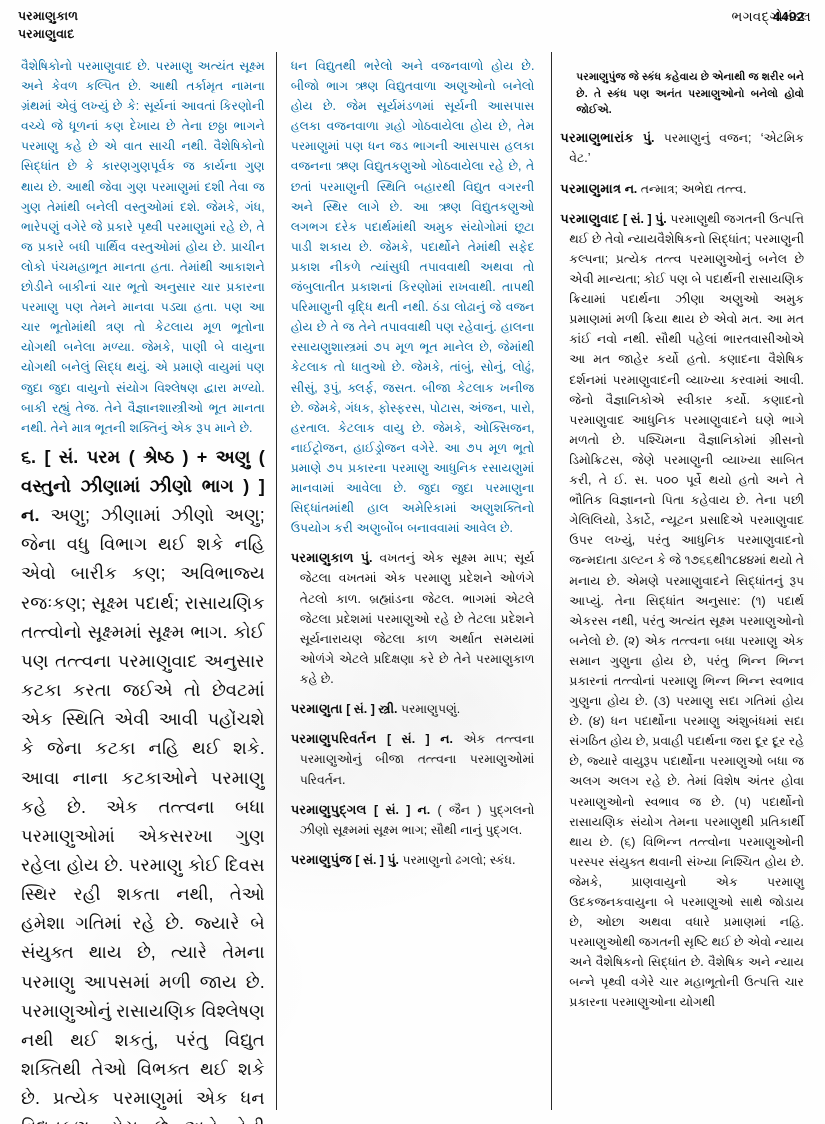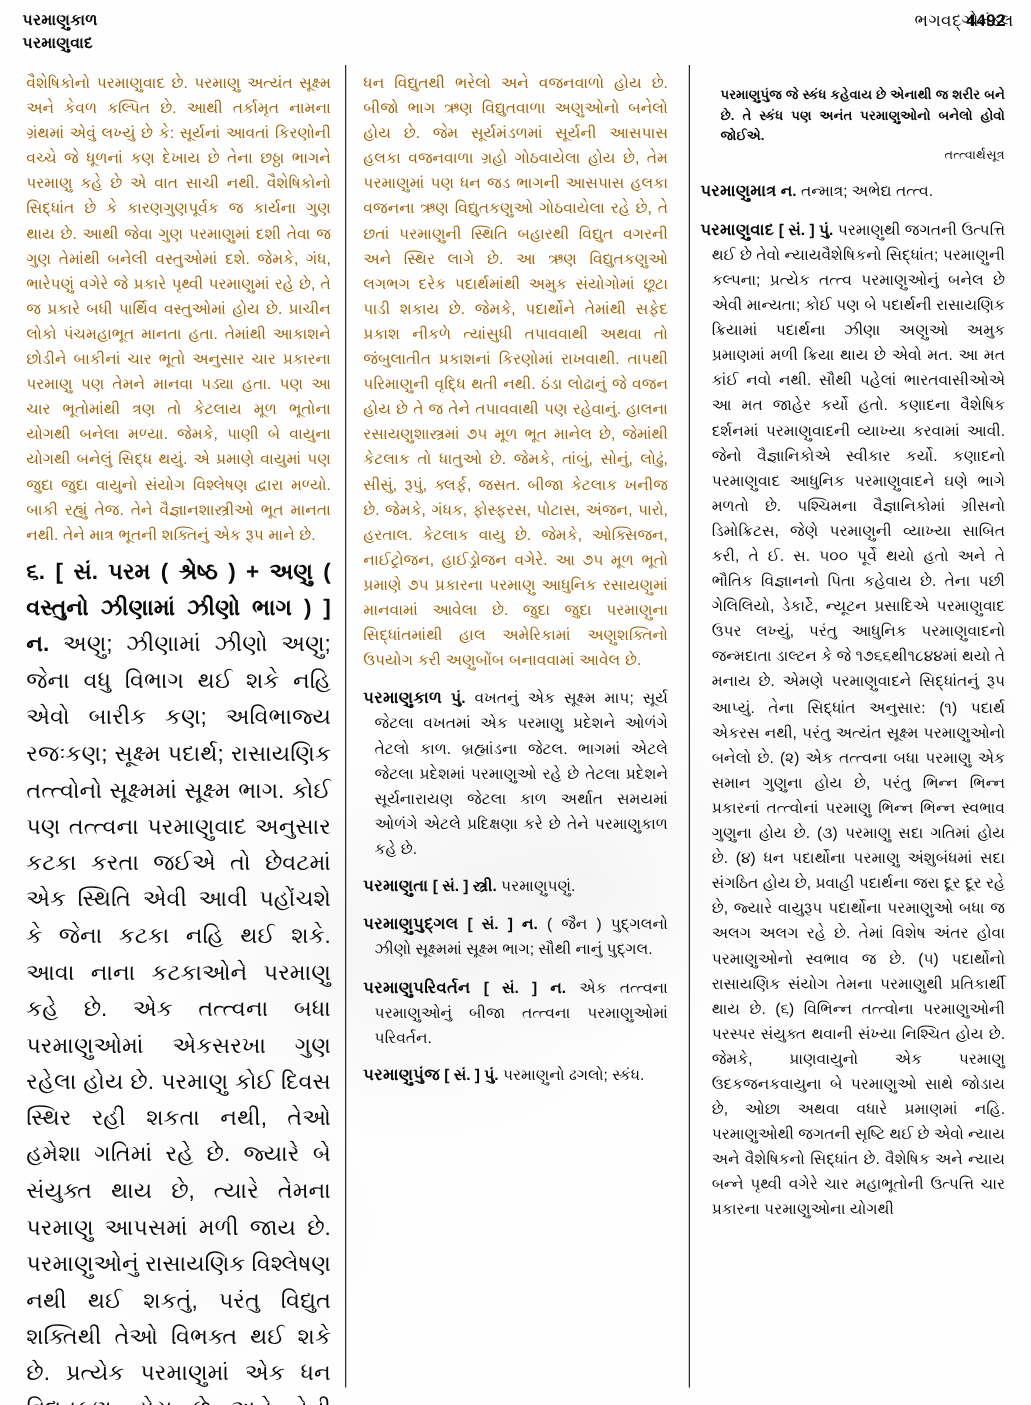--- a/index.html
+++ b/index.html
@@ -106,21 +106,21 @@
   .col-2 { margin-right: 8px; }
 
   
   p.body {
     margin: 0 0 0 0;
     font-size: 12.4px;
     line-height: 1.62;
     text-align: justify;
     text-justify: inter-word;
     word-spacing: 0.3px;
-    color: #a16207;
+    color: #0369a1;
   }
 
   .sense {
     margin: 0;
     font-size: 18px;
     line-height: 1.62;
     text-align: justify;
   }
   .sense-gap { margin-top: 5px; }
 
@@ -199,31 +199,32 @@
 
       <p class="body">ધન વિદ્યુતથી ભરેલો અને વજનવાળો હોય છે. બીજો ભાગ ઋણ વિદ્યુતવાળા અણુઓનો બનેલો હોય છે. જેમ સૂર્યમંડળમાં સૂર્યની આસપાસ હલકા વજનવાળા ગ્રહો ગોઠવાયેલા હોય છે, તેમ પરમાણુમાં પણ ધન જડ ભાગની આસપાસ હલકા વજનના ઋણ વિદ્યુતકણુઓ ગોઠવાયેલા રહે છે, તે છતાં પરમાણુની સ્થિતિ બહારથી વિદ્યુત વગરની અને સ્થિર લાગે છે. આ ઋણ વિદ્યુતકણુઓ લગભગ દરેક પદાર્થમાંથી અમુક સંયોગોમાં છૂટા પાડી શકાય છે. જેમકે, પદાર્થોને તેમાંથી સફેદ પ્રકાશ નીકળે ત્યાંસુધી તપાવવાથી અથવા તો જંબુલાતીત પ્રકાશનાં કિરણોમાં રાખવાથી. તાપથી પરિમાણુની વૃદ્ધિ થતી નથી. ઠંડા લોઢાનું જે વજન હોય છે તે જ તેને તપાવવાથી પણ રહેવાનું. હાલના રસાયણુશાસ્ત્રમાં ૭૫ મૂળ ભૂત માનેલ છે, જેમાંથી કેટલાક તો ધાતુઓ છે. જેમકે, તાંબું, સોનું, લોઢું, સીસું, રૂપું, ક્લર્ફ, જસત. બીજા કેટલાક ખનીજ છે. જેમકે, ગંધક, ફોસ્ફરસ, પોટાસ, અંજન, પારો, હરતાલ. કેટલાક વાયુ છે. જેમકે, ઓક્સિજન, નાઈટ્રોજન, હાઈડ્રોજન વગેરે. આ ૭૫ મૂળ ભૂતો પ્રમાણે ૭૫ પ્રકારના પરમાણુ આધુનિક રસાયણુમાં માનવામાં આવેલા છે. જુદા જુદા પરમાણુના સિદ્ધાંતમાંથી હાલ અમેરિકામાં અણુશક્તિનો ઉપયોગ કરી અણુબોંબ બનાવવામાં આવેલ છે.</p>
 
 
 
       <p class="entry"><span class="hw">પરમાણુકાળ</span><span> </span><span class="pos">પું.</span><span> </span><span>વખતનું એક સૂક્ષ્મ માપ; સૂર્ય જેટલા વખતમાં એક પરમાણુ પ્રદેશને ઓળંગે તેટલો કાળ. બ્રહ્માંડના જેટલ. ભાગમાં એટલે જેટલા પ્રદેશમાં પરમાણુઓ રહે છે તેટલા પ્રદેશને સૂર્યનારાયણ જેટલા કાળ અર્થાત સમયમાં ઓળંગે એટલે પ્રદિક્ષણા કરે છે તેને પરમાણુકાળ કહે છે.</span></p>
 
       <p class="entry"><span class="hw">પરમાણુતા</span><span> </span><span class="bracket">[ સં. ]</span><span> </span><span class="pos">સ્ત્રી.</span><span> </span><span>પરમાણુપણું.</span></p>
 
 
+      <p class="entry"><span class="hw">પરમાણુપરિવર્તન</span><span> </span><span class="bracket">[ સં. ]</span><span> </span><span class="pos">ન.</span><span> </span><span>એક તત્ત્વના પરમાણુઓનું બીજા તત્ત્વના પરમાણુઓમાં પરિવર્તન.</span></p>
+
       <p class="entry"><span class="hw">પરમાણુપુદ્ગલ</span><span> </span><span class="bracket">[ સં. ]</span><span> </span><span class="pos">ન.</span><span> </span><span>( જૈન )</span><span> </span><span>પુદ્ગલનો ઝીણો સૂક્ષ્મમાં સૂક્ષ્મ ભાગ; સૌથી નાનું પુદ્ગલ.</span></p>
 
-      <p class="entry"><span class="hw">પરમાણુપરિવર્તન</span><span> </span><span class="bracket">[ સં. ]</span><span> </span><span class="pos">ન.</span><span> </span><span>એક તત્ત્વના પરમાણુઓનું બીજા તત્ત્વના પરમાણુઓમાં પરિવર્તન.</span></p>
-
       <p class="entry"><span class="hw">પરમાણુપુંજ</span><span> </span><span class="bracket">[ સં. ]</span><span> </span><span class="pos">પું.</span><span> </span><span>પરમાણુનો ઢગલો; સ્કંધ.</span></p>
     </div>
 
     <div class="col col-3">
 
-      <div class="quote"><span>પરમાણુપુંજ જે સ્કંધ કહેવાય છે એનાથી જ શરીર બને છે. તે સ્કંધ પણ અનંત પરમાણુઓનો બનેલો હોવો જોઈએ.</span><span class="attrib">તત્ત્વાર્થસૂત્ર</span></div>
-
+      <div class="quote"><span>પરમાણુપુંજ જે સ્કંધ કહેવાય છે એનાથી જ શરીર બને છે. તે સ્કંધ પણ અનંત પરમાણુઓનો બનેલો હોવો જોઈએ.</span></div>
+
+      <p class="entry"><span class="hw">પરમાણુભારાંક</span><span> </span><span class="pos">પું.</span><span> </span><span>પરમાણુનું વજન; ‘એટમિક વેટ.’</span></p>
 
       <p class="entry"><span class="hw">પરમાણુમાત્ર</span><span> </span><span class="pos">ન.</span><span> </span><span>તન્માત્ર; અભેદ્ય તત્ત્વ.</span></p>
 
       <p class="entry"><span class="hw">પરમાણુવાદ</span><span> </span><span class="bracket">[ સં. ]</span><span> </span><span class="pos">પું.</span><span> </span><span>પરમાણુથી જગતની ઉત્પત્તિ થઈ છે તેવો ન્યાયવૈશેષિકનો સિદ્ધાંત; પરમાણુની કલ્પના; પ્રત્યેક તત્ત્વ પરમાણુઓનું બનેલ છે એવી માન્યતા; કોઈ પણ બે પદાર્થની રાસાયણિક ક્રિયામાં પદાર્થના ઝીણા અણુઓ અમુક પ્રમાણમાં મળી ક્રિયા થાય છે એવો મત. આ મત કાંઈ નવો નથી. સૌથી પહેલાં ભારતવાસીઓએ આ મત જાહેર કર્યો હતો. કણાદના વૈશેષિક દર્શનમાં પરમાણુવાદની વ્યાખ્યા કરવામાં આવી. જેનો વૈજ્ઞાનિકોએ સ્વીકાર કર્યો. કણાદનો પરમાણુવાદ આધુનિક પરમાણુવાદને ઘણે ભાગે મળતો છે. પશ્ચિમના વૈજ્ઞાનિકોમાં ગ્રીસનો ડિમોક્રિટસ, જેણે પરમાણુની વ્યાખ્યા સાબિત કરી, તે ઈ. સ. ૫૦૦ પૂર્વે થયો હતો અને તે ભૌતિક વિજ્ઞાનનો પિતા કહેવાય છે. તેના પછી ગેલિલિયો, ડેકાર્ટે, ન્યૂટન પ્રસાદિએ પરમાણુવાદ ઉપર લખ્યું, પરંતુ આધુનિક પરમાણુવાદનો જન્મદાતા ડાલ્ટન કે જે ૧૭૬૬થી૧૮૪૪માં થયો તે મનાય છે. એમણે પરમાણુવાદને સિદ્ધાંતનું રૂપ આપ્યું. તેના સિદ્ધાંત અનુસાર: (૧) પદાર્થ એકરસ નથી, પરંતુ અત્યંત સૂક્ષ્મ પરમાણુઓનો બનેલો છે. (૨) એક તત્ત્વના બધા પરમાણુ એક સમાન ગુણુના હોય છે, પરંતુ ભિન્ન ભિન્ન પ્રકારનાં તત્ત્વોનાં પરમાણુ ભિન્ન ભિન્ન સ્વભાવ ગુણુના હોય છે. (૩) પરમાણુ સદા ગતિમાં હોય છે. (૪) ધન પદાર્થોના પરમાણુ અંશુબંધમાં સદા સંગઠિત હોય છે, પ્રવાહી પદાર્થના જરા દૂર દૂર રહે છે, જ્યારે વાયુરૂપ પદાર્થોના પરમાણુઓ બધા જ અલગ અલગ રહે છે. તેમાં વિશેષ અંતર હોવા પરમાણુઓનો સ્વભાવ જ છે. (૫) પદાર્થોનો રાસાયણિક સંયોગ તેમના પરમાણુથી પ્રતિકાર્થી થાય છે. (૬) વિભિન્ન તત્ત્વોના પરમાણુઓની પરસ્પર સંયુક્ત થવાની સંખ્યા નિશ્ચિત હોય છે. જેમકે, પ્રાણવાયુનો એક પરમાણુ ઉદકજનકવાયુના બે પરમાણુઓ સાથે જોડાય છે, ઓછા અથવા વધારે પ્રમાણમાં નહિ. પરમાણુઓથી જગતની સૃષ્ટિ થઈ છે એવો ન્યાય અને વૈશેષિકનો સિદ્ધાંત છે. વૈશેષિક અને ન્યાય બન્ને પૃથ્વી વગેરે ચાર મહાભૂતોની ઉત્પત્તિ ચાર પ્રકારના પરમાણુઓના યોગથી</span></p>
     </div>
 
   </div>
 </div>
 
 </body></html>

